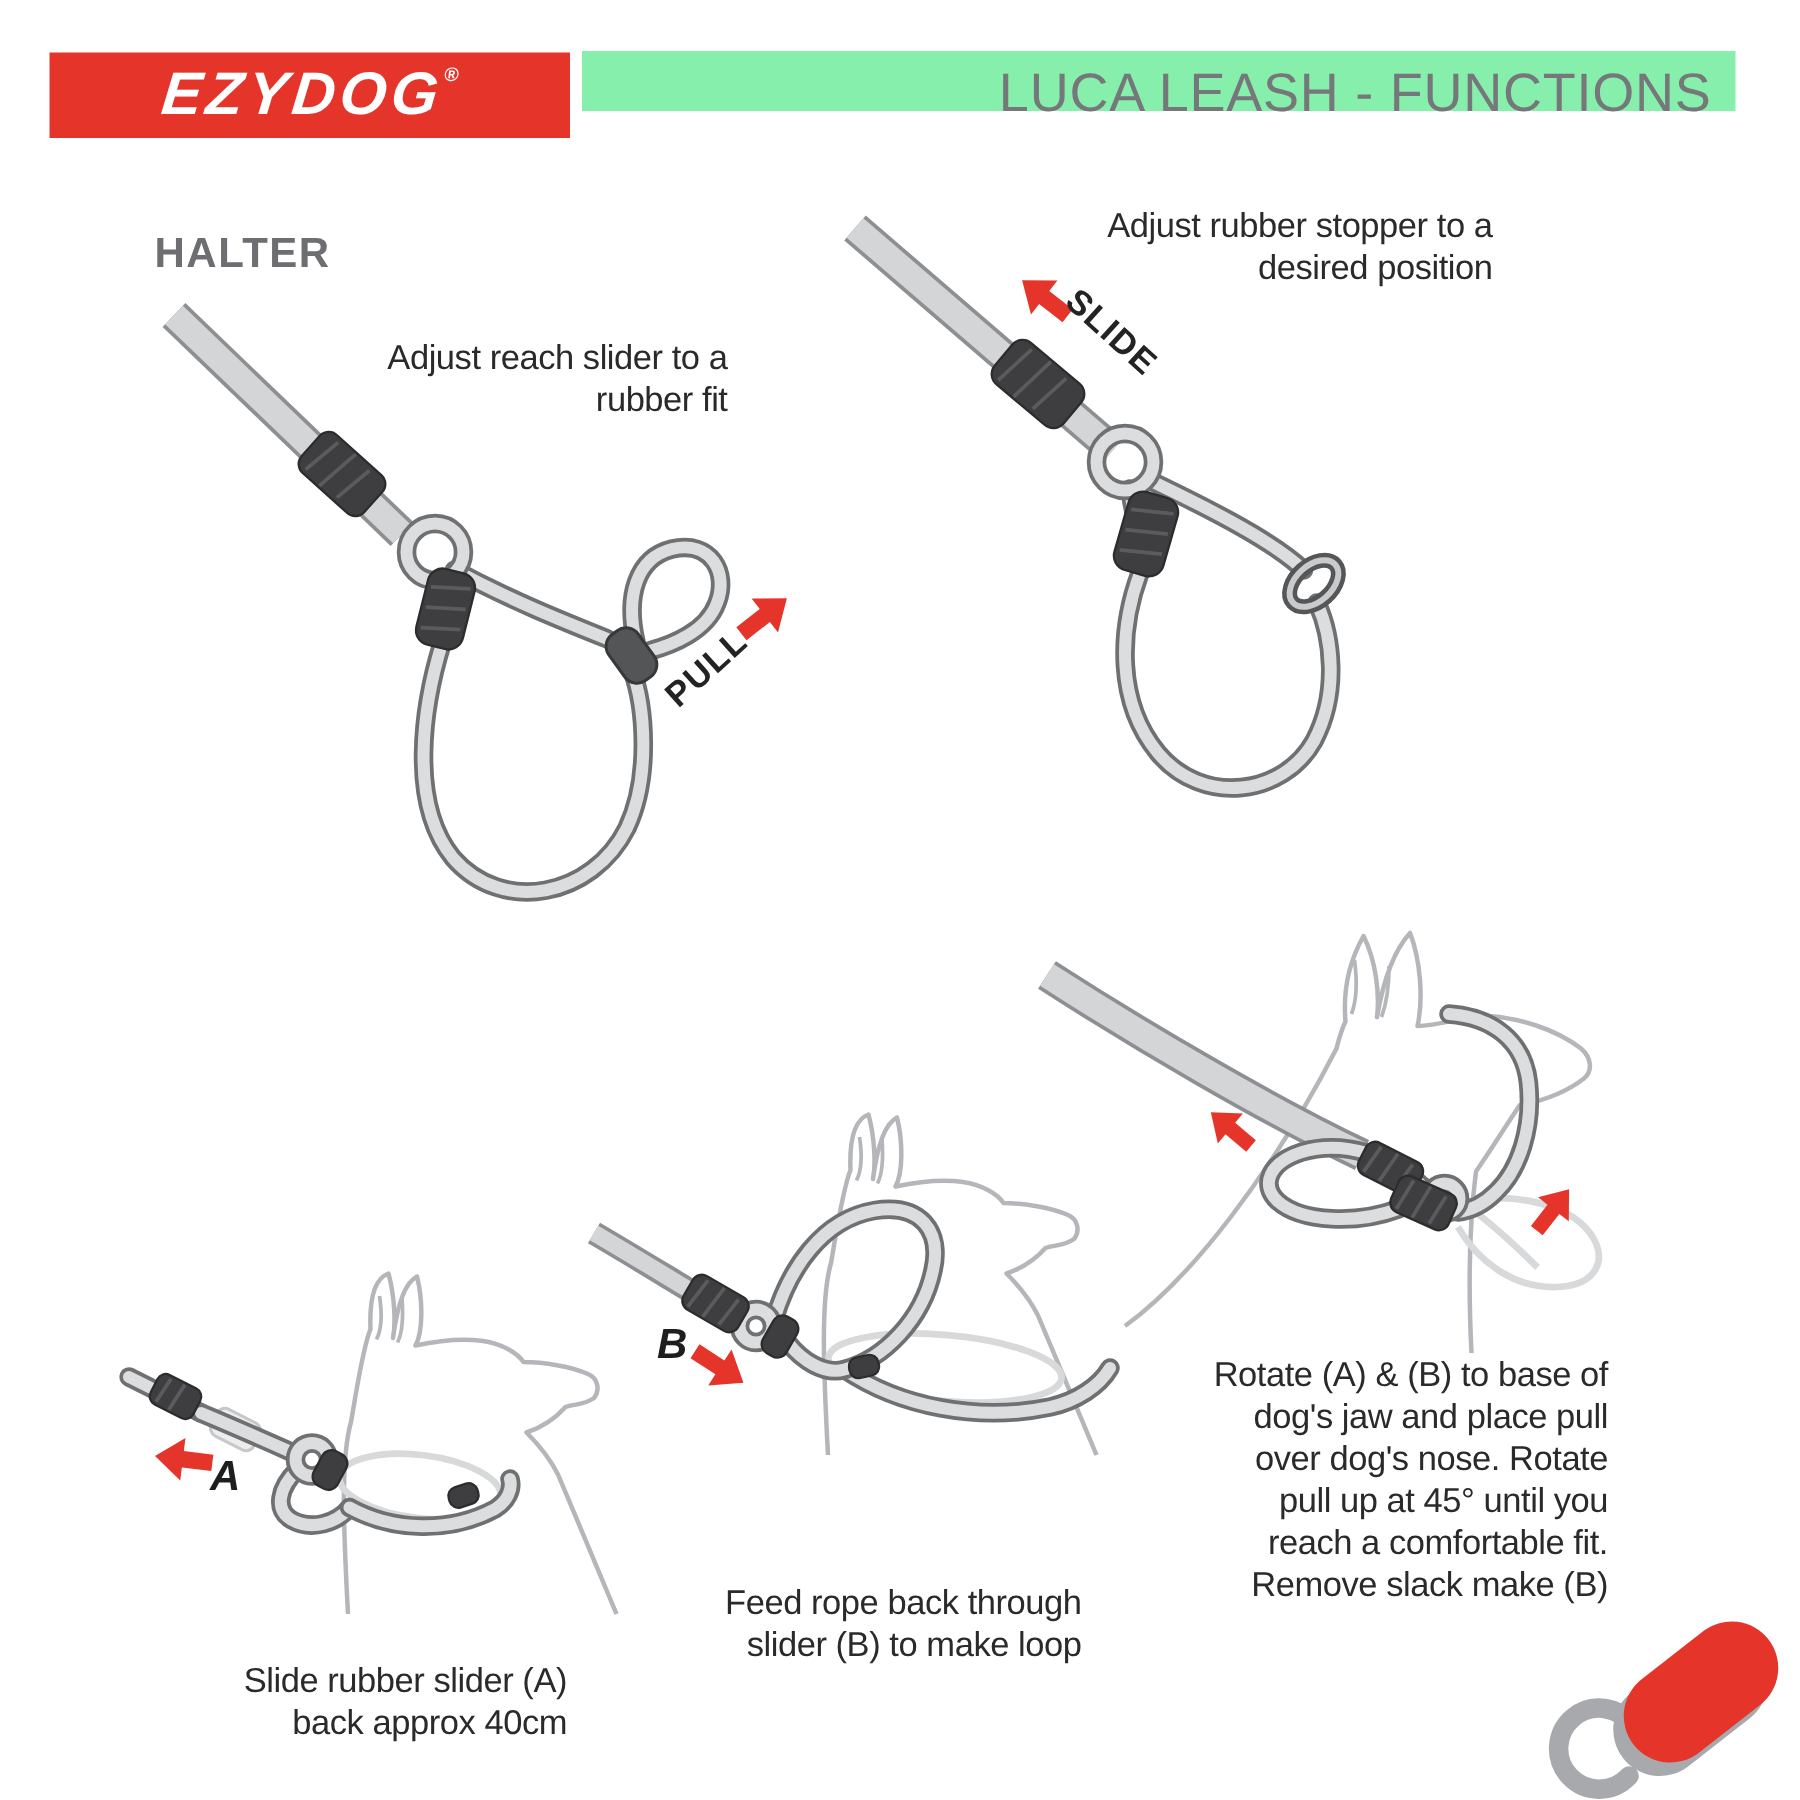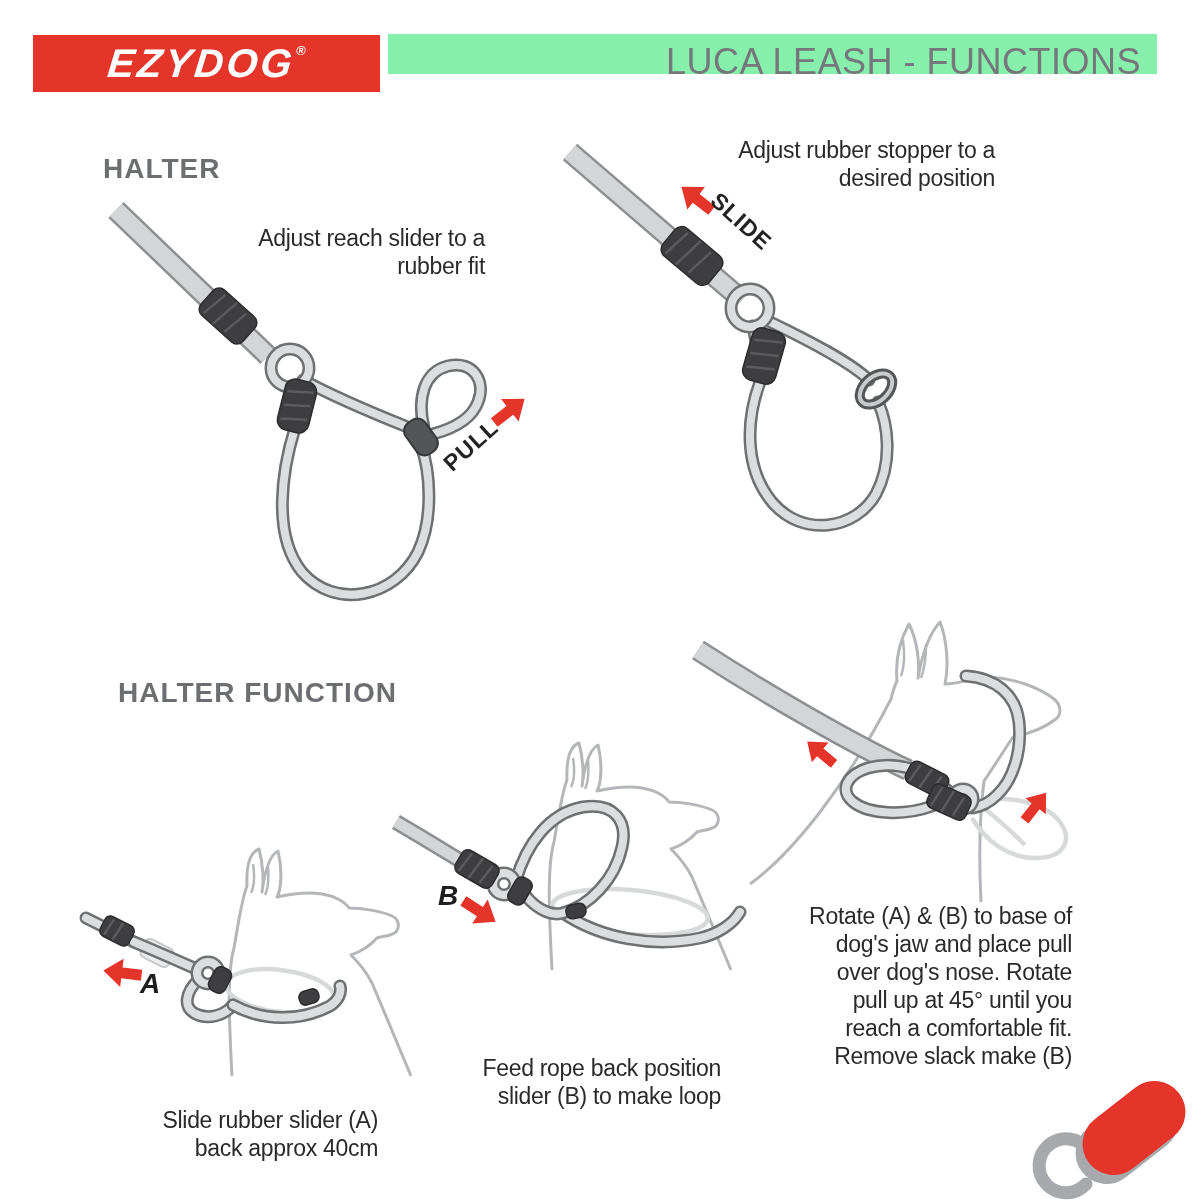--- a/index.html
+++ b/index.html
@@ -219,36 +219,35 @@
   </svg>
 
   <div id="logo-box">
     <div id="logo-text"><span>EZYDOG</span><span id="logo-reg">®</span></div>
   </div>
   <div id="title-bar">
     <div id="title-text">LUCA LEASH - FUNCTIONS</div>
   </div>
 
   <div id="fitting-head" class="sec-head">HALTER</div>
-  <div id="halter-head" class="sec-head">HALTER FUNCTION</div>
 
   <div id="cap-fit-left" class="cap right">
     <div>Adjust reach slider to a</div>
     <div>rubber fit</div>
   </div>
   <div id="cap-fit-right" class="cap right">
     <div>Adjust rubber stopper to a</div>
     <div>desired position</div>
   </div>
   <div id="cap-dog-a" class="cap right">
     <div>Slide rubber slider (A)</div>
     <div>back approx 40cm</div>
   </div>
   <div id="cap-dog-b" class="cap right">
-    <div>Feed rope back position</div>
+    <div>Feed rope back through</div>
     <div>slider (B) to make loop</div>
   </div>
   <div id="cap-dog-c" class="cap right">
     <div>Rotate (A) &amp; (B) to base of</div>
     <div>dog's jaw and place pull</div>
     <div>over dog's nose. Rotate</div>
     <div>pull up at 45° until you</div>
     <div>reach a comfortable fit.</div>
     <div>Remove slack make (B)</div>
   </div>

